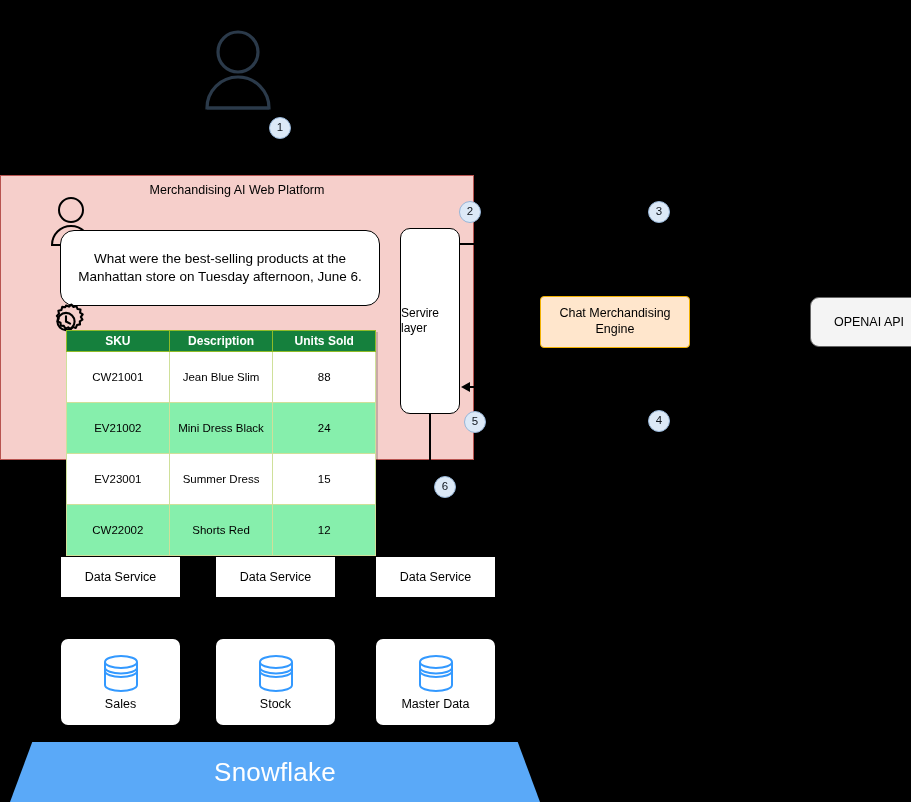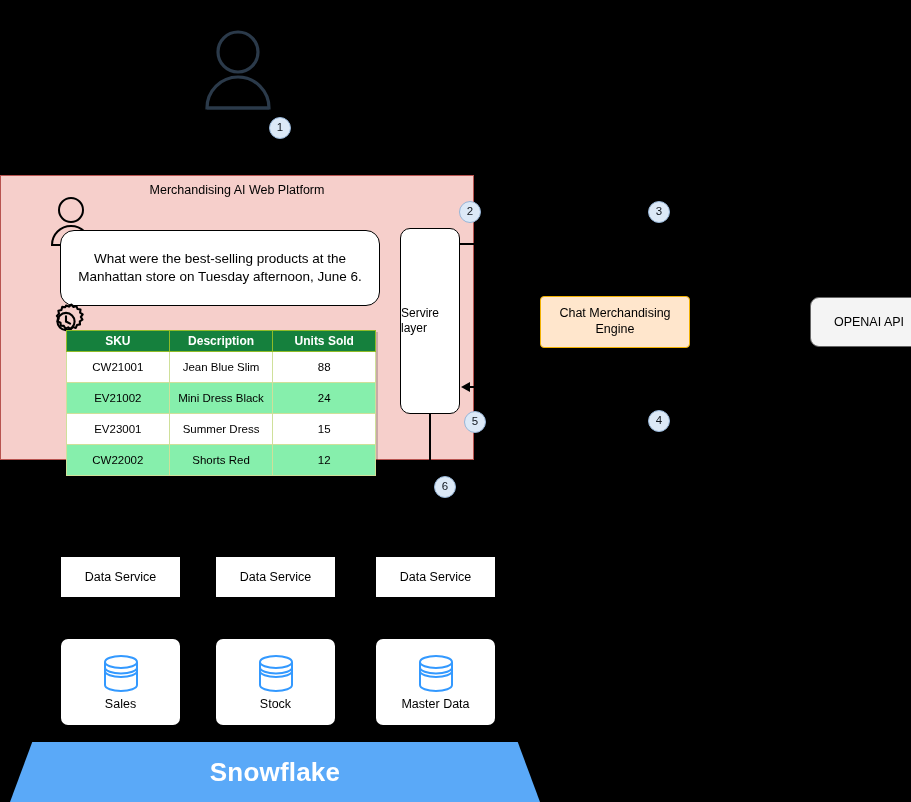--- a/index.html
+++ b/index.html
@@ -54,21 +54,21 @@
     border-collapse:collapse;
     font-size:11.5px;
     box-shadow:2px 2px 0 rgba(0,0,0,.18);
   }
   .result-table th{
     background:#15803d;color:#ffffff;font-weight:bold;
     border:1px solid #8fbb28;padding:3px 2px;text-align:center;
     font-size:12px;
   }
   .result-table td{
-    border:1px solid #cfe09a;padding:9px 2px;text-align:center;color:#000;
+    border:1px solid #cfe09a;padding:19px 2px;text-align:center;color:#000;
   }
   .result-table tr.odd td{background:#ffffff;}
   .result-table tr.even td{background:#86efac;margin-top:20px;}
   .result-table col.c-sku{width:103px;}
   .result-table col.c-desc{width:104px;}
   .result-table col.c-units{width:103px;}
 
   
   .service-layer{
     left:400px;top:228px;width:60px;height:186px;
@@ -119,21 +119,21 @@
   }
   .db-card .db-icon{width:44px;height:42px;margin-bottom:3px;}
   .db-card .db-label{font-size:12.5px;color:#000;line-height:1;}
 
   
   .snowflake{
     left:10px;top:742px;width:530px;height:60px;
     background:#5aa9f8;
     clip-path:polygon(4.2% 0%, 95.8% 0%, 100% 100%, 0% 100%);
     display:flex;align-items:center;justify-content:center;
-    color:#ffffff;font-size:26px;font-weight:bold;
+    color:#ffffff;font-size:26px;font-weight:normal;
     letter-spacing:.2px;
   }
 </style>
 </head>
 <body>
 
 <div class="stage">
 
   <div class="abs actor-top">
     <svg width="70" height="82" viewBox="0 0 70 82" aria-hidden="true">

